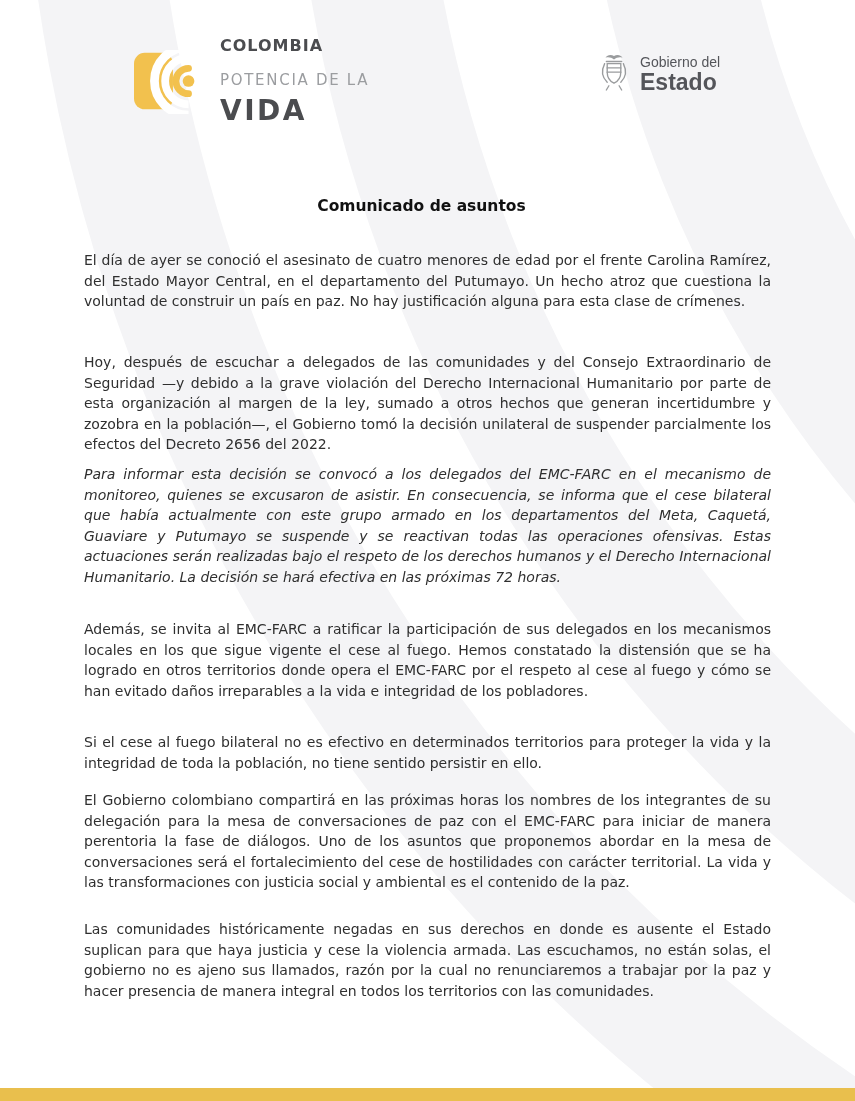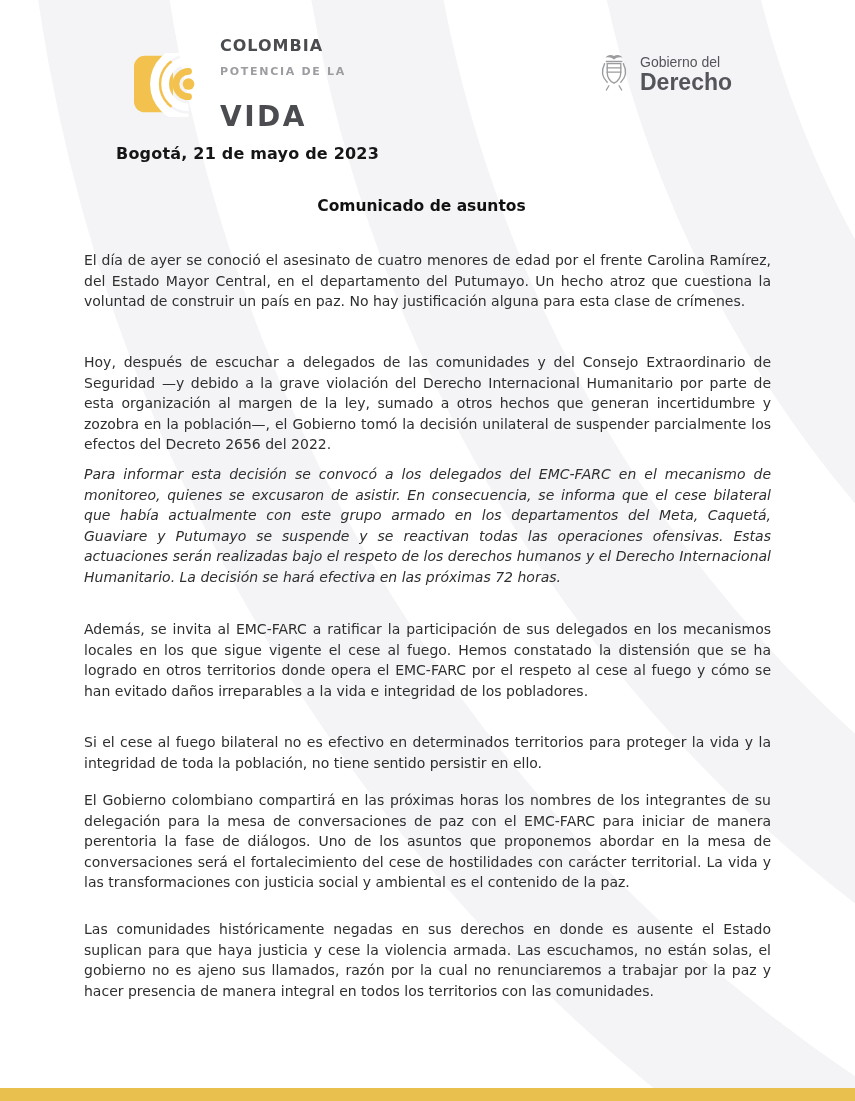--- a/index.html
+++ b/index.html
@@ -27,22 +27,22 @@
   .brand{
     position:absolute;left:134px;top:38px;z-index:2;
     display:flex;align-items:center;gap:12px;
   }
   .brand-mark{width:74px;height:64px;display:block;}
   .y{fill:var(--accent_yellow,#F2C14E);}
   .ys{stroke:var(--accent_yellow,#F2C14E);fill:none;}
   .ws{stroke:#ffffff;fill:none;}
   .brand-text{display:flex;flex-direction:column;line-height:1;gap:9px;}
   .brand-l1{font-size:16px;font-weight:bold;color:var(--logo_text_dark,#4B4C4F);letter-spacing:1px;}
-  .brand-l2{font-size:11px;color:var(--logo_text_gray,#9B9DA0);letter-spacing:1.7px;margin-top:3px;font-weight:bold;}
-  .brand-l3{font-size:28px;font-weight:bold;color:var(--logo_text_dark,#4B4C4F);letter-spacing:2.5px;margin-top:17px;}
+  .brand-l2{font-size:15px;color:var(--logo_text_gray,#9B9DA0);letter-spacing:1.7px;margin-top:10px;}
+  .brand-l3{font-size:28px;font-weight:bold;color:var(--logo_text_dark,#4B4C4F);letter-spacing:2.5px;margin-top:0;}
 
   
   .gov{
     position:absolute;left:597px;top:52px;z-index:2;
     display:flex;align-items:flex-end;gap:9px;
     font-family:"Liberation Sans", sans-serif;
   }
   .escudo{width:34px;height:42px;display:block;}
   .gov-text{display:flex;flex-direction:column;line-height:1;color:var(--gov_text,#54555A);}
   .gov-l1{font-size:14px;}
@@ -110,25 +110,24 @@
         <path d="M12 17 h16"></path>
         <path d="M12 22 h16"></path>
         <path d="M9 12 c-4 8 -3 16 3 22"></path>
         <path d="M31 12 c4 8 3 16 -3 22"></path>
         <path d="M14 38 l-3 5"></path>
         <path d="M26 38 l3 5"></path>
       </g>
     </svg>
     <div class="gov-text">
       <span class="gov-l1">Gobierno del</span>
-      <span class="gov-l2">Derecho</span>
+      <span class="gov-l2">Estado</span>
     </div>
   </div>
 
-  <div class="dateline">Bogotá, 21 de mayo de 2023</div>
   <div class="doc-title">Comunicado de asuntos</div>
 
   <div class="doc">
     <p>El día de ayer se conoció el asesinato de cuatro menores de edad por el frente Carolina Ramírez, del Estado Mayor Central, en el departamento del Putumayo. Un hecho atroz que cuestiona la voluntad de construir un país en paz. No hay justificación alguna para esta clase de crímenes.</p>
     <p>Hoy, después de escuchar a delegados de las comunidades y del Consejo Extraordinario de Seguridad —y debido a la grave violación del Derecho Internacional Humanitario por parte de esta organización al margen de la ley, sumado a otros hechos que generan incertidumbre y zozobra en la población—, el Gobierno tomó la decisión unilateral de suspender parcialmente los efectos del Decreto 2656 del 2022.</p>
     <p>Para informar esta decisión se convocó a los delegados del EMC-FARC en el mecanismo de monitoreo, quienes se excusaron de asistir. En consecuencia, se informa que el cese bilateral que había actualmente con este grupo armado en los departamentos del Meta, Caquetá, Guaviare y Putumayo se suspende y se reactivan todas las operaciones ofensivas. Estas actuaciones serán realizadas bajo el respeto de los derechos humanos y el Derecho Internacional Humanitario. La decisión se hará efectiva en las próximas 72 horas.</p>
     <p>Además, se invita al EMC-FARC a ratificar la participación de sus delegados en los mecanismos locales en los que sigue vigente el cese al fuego. Hemos constatado la distensión que se ha logrado en otros territorios donde opera el EMC-FARC por el respeto al cese al fuego y cómo se han evitado daños irreparables a la vida e integridad de los pobladores.</p>
     <p>Si el cese al fuego bilateral no es efectivo en determinados territorios para proteger la vida y la integridad de toda la población, no tiene sentido persistir en ello.</p>
     <p>El Gobierno colombiano compartirá en las próximas horas los nombres de los integrantes de su delegación para la mesa de conversaciones de paz con el EMC-FARC para iniciar de manera perentoria la fase de diálogos. Uno de los asuntos que proponemos abordar en la mesa de conversaciones será el fortalecimiento del cese de hostilidades con carácter territorial. La vida y las transformaciones con justicia social y ambiental es el contenido de la paz.</p>
     <p>Las comunidades históricamente negadas en sus derechos en donde es ausente el Estado suplican para que haya justicia y cese la violencia armada. Las escuchamos, no están solas, el gobierno no es ajeno sus llamados, razón por la cual no renunciaremos a trabajar por la paz y hacer presencia de manera integral en todos los territorios con las comunidades.</p>

